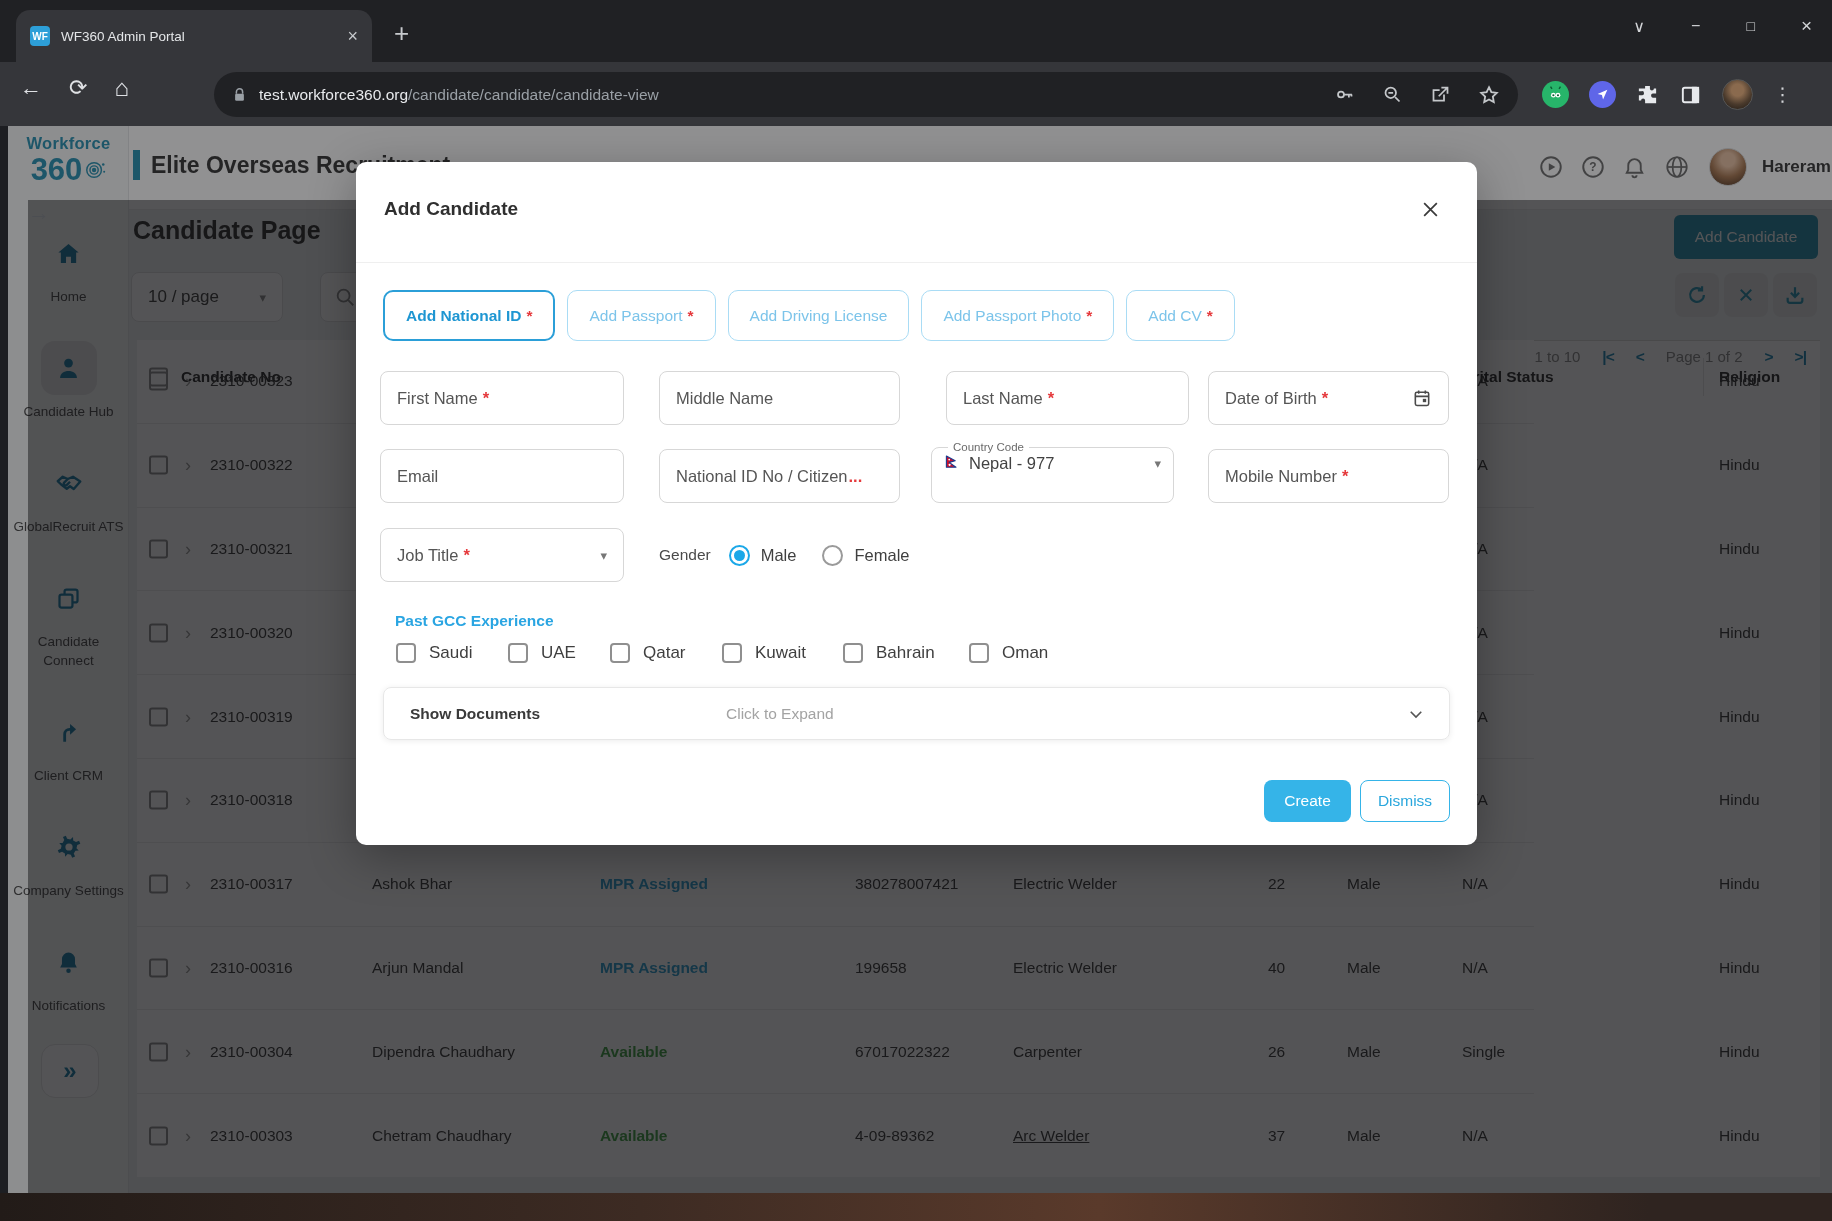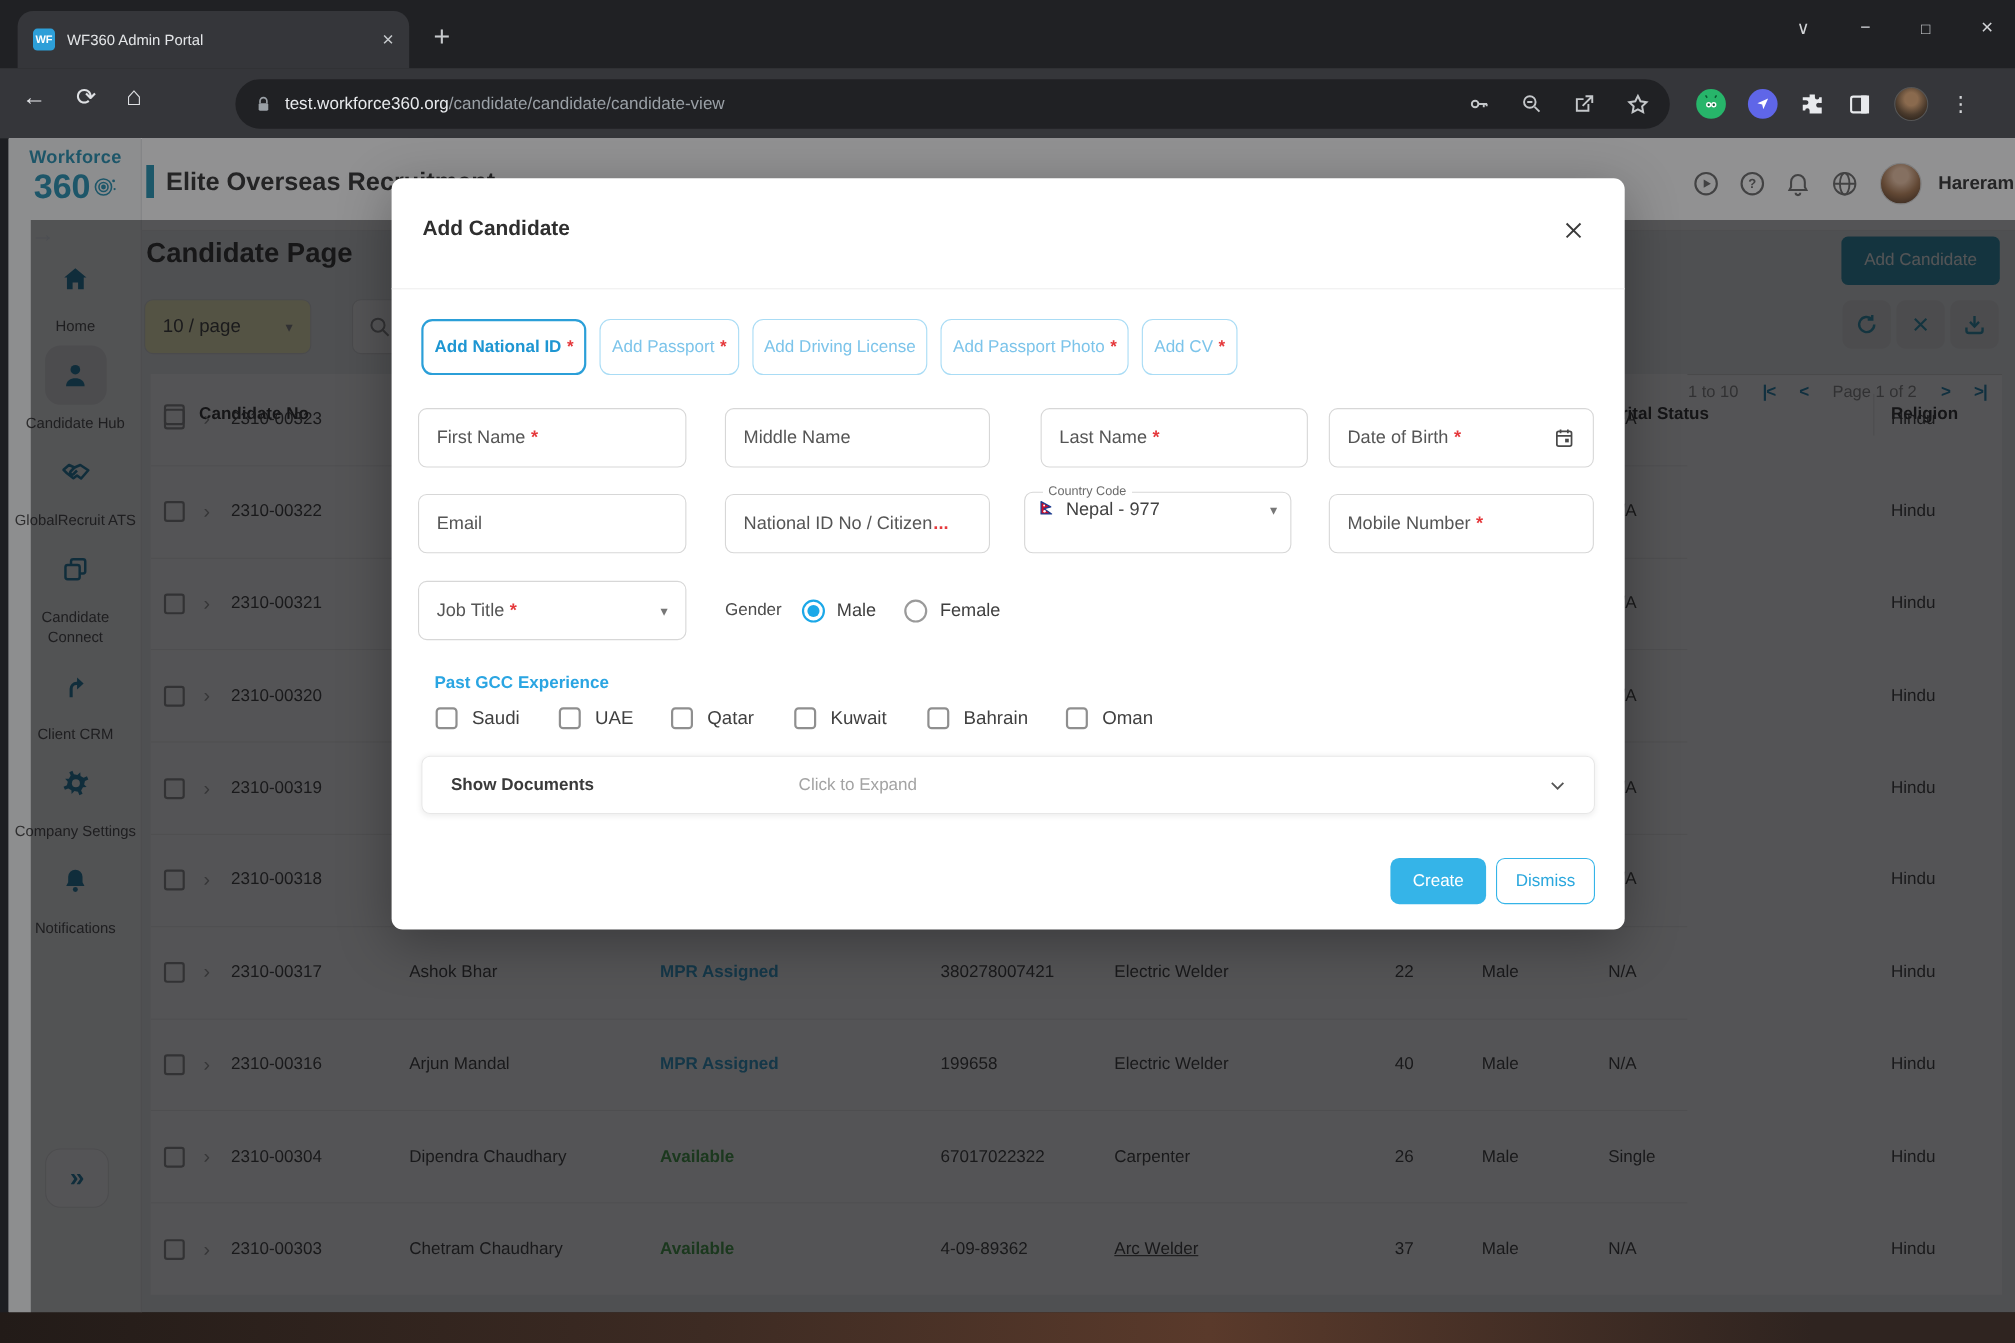--- a/index.html
+++ b/index.html
@@ -32,40 +32,40 @@
   .tb-avatar{width:29px;height:29px;border-radius:50%;
     background:radial-gradient(circle at 50% 35%,#8a6a4e 25%,#4a3a2c 60%,#241d17 95%);border:1px solid #555}
   .dots{color:#d2d4d7;font-size:19px;letter-spacing:1px}
   
   .ledge{position:absolute;left:0;top:126px;width:8px;height:1095px;background:#1d1e22}
   .appbg{position:absolute;left:8px;top:126px;width:1824px;height:1067px;background:#eff1f2}
   .sidebar{position:absolute;left:8px;top:126px;width:121px;height:1067px;background:#f8f9f9;border-right:1px solid #e4e6e7;box-sizing:border-box}
   .logo{position:absolute;left:8px;top:134px;width:121px;text-align:center;color:#2d94b4}
   .logo .l1{font-size:16.5px;font-weight:700;letter-spacing:.3px}
   .logo .l2{font-size:31px;font-weight:800;line-height:33px;display:flex;align-items:center;justify-content:center;gap:2px}
-  .side-items{position:absolute;left:8px;top:226px;width:121px;display:flex;flex-direction:column;align-items:center;gap:8px}
+  .side-items{position:absolute;left:8px;top:226px;width:121px;display:flex;flex-direction:column;align-items:center;gap:35px}
   .side-item{display:flex;flex-direction:column;align-items:center;width:114px}
   .side-ico{width:56px;height:54px;border-radius:14px;display:flex;align-items:center;justify-content:center}
   .side-item.active .side-ico{background:#e2e3e4}
   .side-label{margin-top:7px;font-size:13.5px;color:#4d4d4d;text-align:center;line-height:19px}
   .collapse{position:absolute;left:41px;top:1044px;width:56px;height:52px;border-radius:14px;border:1px solid #e2e3e4;
     display:flex;align-items:center;justify-content:center;color:#1d7fa6;font-size:24px;font-weight:700;background:#fff}
   .apphead{position:absolute;left:129px;top:126px;width:1703px;height:84px;background:#fff;border-bottom:1px solid #ececec;box-sizing:border-box}
   .apptitle{position:absolute;left:133px;top:150px;display:flex;align-items:center;gap:11px}
   .accentbar{width:7px;height:30px;background:#2a96b4}
   .apptitle .t{font-size:23px;font-weight:700;color:#3a3a3a}
   .head-icons{position:absolute;left:1537px;top:148px;display:flex;align-items:center;gap:15px;color:#707070}
   .hicon{width:27px;height:27px;display:flex;align-items:center;justify-content:center}
   .avatar{width:36px;height:36px;border-radius:50%;margin-left:4px;border:1px solid #ddd;
     background:radial-gradient(circle at 50% 30%,#e9c3a6 22%,#a97a55 55%,#5a3f2c 92%)}
   .username{font-size:17px;font-weight:700;color:#3b3b3b}
   .pagetitle{position:absolute;left:133px;top:216px;font-size:25px;font-weight:700;color:#333}
   .addbtn{position:absolute;left:1674px;top:215px;width:144px;height:44px;background:#2a96b4;color:#fff;border:none;
     border-radius:6px;font-size:15.5px;font-family:inherit}
-  .perpage{position:absolute;left:131px;top:272px;width:152px;height:50px;background:#fef9c3;border:1px solid #dcdedf;
+  .perpage{position:absolute;left:131px;top:272px;width:152px;height:50px;background:#ffffff;border:1px solid #dcdedf;
     border-radius:8px;display:flex;align-items:center;padding:0 16px;box-sizing:border-box;font-size:17px;color:#414141}
   .perpage .caret{margin-left:auto;color:#8a8a8a;font-size:13px}
   .searchbox{position:absolute;left:320px;top:272px;width:370px;height:50px;background:#fff;border:1px solid #dcdedf;
     border-radius:8px;display:flex;align-items:center;padding:0 13px;box-sizing:border-box}
   .iconbtns{position:absolute;left:1675px;top:273px;display:flex;gap:5px}
   .ibtn{width:44px;height:44px;border-radius:8px;background:#e2e4e5;border:none;display:flex;align-items:center;justify-content:center}
   
   .tbl{position:absolute;left:137px;top:340px;width:1683px;height:837px;background:#fff;display:flex;flex-direction:row}
   .t-head{position:relative;height:74px;border-bottom:1px solid #d9d9d9;flex:none}
   .t-rows{flex:1;display:flex;flex-direction:column}
@@ -86,21 +86,21 @@
   .wall{position:absolute;left:0;top:1193px;width:1832px;height:28px;
     background:linear-gradient(90deg,#221b18,#3d2b23 35%,#5a3a2b 60%,#2f2420 90%);z-index:41}
   
   .modal{position:absolute;left:356px;top:162px;width:1121px;height:683px;background:#fff;border-radius:10px;
     box-shadow:0 12px 48px rgba(0,0,0,.30);z-index:50}
   .m-title{position:absolute;left:28px;top:36px;font-size:19px;font-weight:700;color:#2f2f2f}
   .m-close{position:absolute;right:36px;top:36px;width:22px;height:22px;display:flex;align-items:center;justify-content:center}
   .m-div{position:absolute;left:0;top:100px;width:100%;height:1px;background:#efefef}
   .docrow{position:absolute;left:27px;top:128px;display:flex;gap:12px}
   .doc-btn{height:51px;border-radius:10px;background:#fff;border:1.5px solid #a9dcf5;color:#7cc4ea;font-size:15.5px;
-    display:flex;align-items:center;justify-content:center;padding:0 10px;font-family:inherit;box-sizing:border-box}
+    display:flex;align-items:center;justify-content:center;padding:0 21px;font-family:inherit;box-sizing:border-box}
   .doc-btn.primary{border:2px solid #2b9fd8;color:#1e96d2;font-weight:600}
   .req{color:#e5393c;margin-left:5px;font-weight:700}
   .field{position:absolute;height:54px;border:1.5px solid #d7d7d7;border-radius:8px;display:flex;align-items:center;
     padding:0 16px;font-size:16.5px;color:#555;background:#fff;box-sizing:border-box}
   .r1{top:209px}.r2{top:287px}.r3{top:366px}
   .cA{left:24px;width:244px}.cB{left:303px;width:241px}.cC{left:590px;width:243px}.cD{left:852px;width:241px}
   .field .tail{margin-left:auto;display:flex;align-items:center;color:#555}
   .field .caret{margin-left:auto;color:#777;font-size:13px}
   .country{position:absolute;left:575px;top:279px;width:243px;height:62px;border:1.5px solid #d7d7d7;border-radius:8px;
     margin:0;padding:0 12px;box-sizing:border-box;background:#fff}

